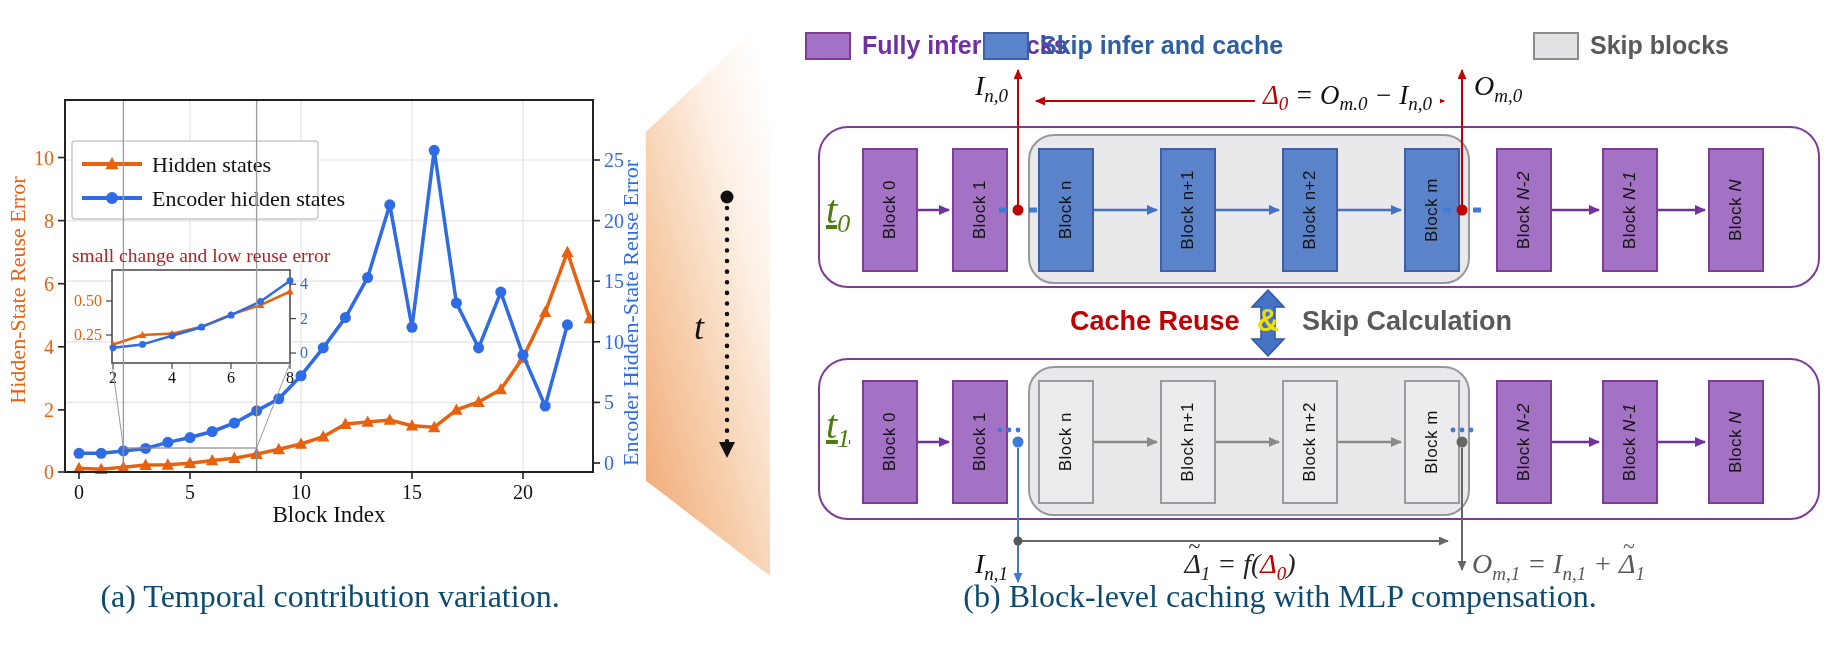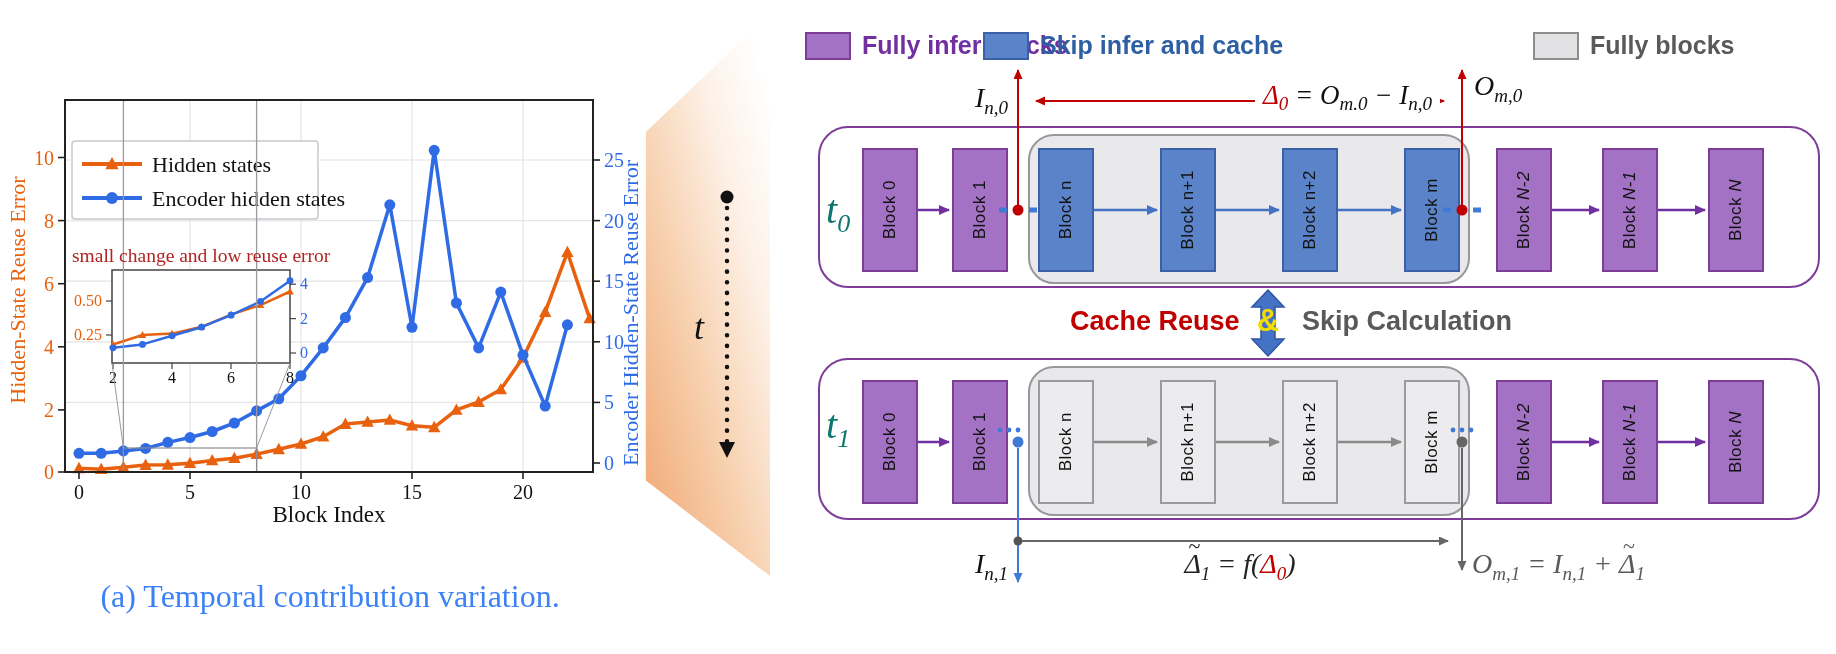--- a/index.html
+++ b/index.html
@@ -2,21 +2,21 @@
 <html><head>
 <meta charset="utf-8">
 <style>
   html,body{margin:0;padding:0;background:#fff;}
   #page{position:relative;width:1836px;height:654px;background:#fff;overflow:hidden;
         font-family:"Liberation Sans",sans-serif;}
 
   
   #chart-svg{position:absolute;left:10px;top:85px;width:650px;height:460px;
              font-family:"Liberation Serif",serif;}
-  .caption{position:absolute;top:578px;font:32px "Liberation Serif",serif;color:#3b82f6;text-align:center;}
+  .caption{position:absolute;top:578px;font:32px "Liberation Serif",serif;color:#0c4a6e;text-align:center;}
   #cap-a{left:20px;width:620px;}
   #cap-b{left:800px;width:960px;}
 
   
   #wedge{position:absolute;left:642px;top:14px;width:128px;height:562px;
          background:linear-gradient(75deg,#f0a26b 0%,#f7d0ae 40%,#fdf1e7 70%,#ffffff 92%);
          clip-path:polygon(100% 0%,3% 21%,3% 83%,100% 100%);}
 
   
   .lgi{position:absolute;top:31px;display:flex;align-items:center;gap:11px;
@@ -32,35 +32,35 @@
   #skipbox-t0{top:134px;} #skipbox-t1{top:366px;}
   .blk{position:absolute;width:56px;height:124px;display:flex;align-items:center;justify-content:center;
        box-sizing:border-box;}
   .r0{top:148px;} .r1{top:380px;}
   .p{background:#a472c4;border:2px solid #7d3c98;}
   .c{background:#5b83c9;border:2px solid #3c5fa8;}
   .s{background:#ececef;border:2px solid #9a9a9f;}
   .vt{writing-mode:vertical-rl;transform:rotate(180deg);white-space:nowrap;
       font:17px "Liberation Sans",sans-serif;color:#111;letter-spacing:.5px;}
   .emv{font-style:italic;}
-  .tlab{position:absolute;left:826px;font:italic 40px "Liberation Serif",serif;color:#0f766e;}
+  .tlab{position:absolute;left:826px;font:italic 40px "Liberation Serif",serif;color:#4d7c0f;text-decoration:underline;}
   .tlab sub{font-size:26px;}
   #tlab-0{top:186px;} #tlab-1{top:401px;}
   #t-axis-label{position:absolute;left:694px;top:306px;font:italic 36px "Liberation Serif",serif;color:#111;}
 
   
   .banner{position:absolute;top:306px;font:bold 27px "Liberation Sans",sans-serif;}
   #b-cache{left:1070px;color:#c00000;}
   #b-amp{left:1251px;top:303px;width:34px;text-align:center;color:#f3dc00;font-size:31px;}
   #b-skip{left:1302px;color:#595959;}
 
   
   .math{position:absolute;font:italic 28px "Liberation Serif",serif;color:#111;text-align:right;}
   .math sub{font-size:19px;font-style:italic;}
-  #f-in0{left:880px;top:70px;width:128px;text-align:right;margin-top:12px;}
+  #f-in0{left:880px;top:70px;width:128px;text-align:right;}
   #f-om0{left:1474px;top:70px;}
   #f-d0{left:1040px;top:80px;width:400px;text-align:right;font-size:27px;}
   #f-d0 .wbg{background:#fff;padding:0 8px;}
   #f-in1{left:880px;top:548px;width:128px;text-align:right;}
   #f-d1{left:1060px;top:548px;width:360px;text-align:center;color:#222;}
   #f-om1{left:1472px;top:548px;color:#5a5a5a;}
   .red{color:#c00000;}
   .tw{position:relative;display:inline-block;}
   .tmark{position:absolute;left:4px;top:-15px;font-size:22px;font-style:normal;}
 
@@ -237,21 +237,21 @@
   <div class="lgi" style="left:805px">
     <span class="sw" style="background: rgb(164, 114, 196); border-color: rgb(125, 60, 152);"></span>
     <span style="color: rgb(112, 48, 160);">Fully infer blocks</span>
   </div>
   <div class="lgi" style="left:983px">
     <span class="sw" style="background: rgb(91, 131, 201); border-color: rgb(60, 95, 168);"></span>
     <span style="color: rgb(46, 95, 163);">Skip infer and cache</span>
   </div>
   <div class="lgi" style="left:1533px">
     <span class="sw" style="background: rgb(226, 226, 228); border-color: rgb(140, 140, 140);"></span>
-    <span style="color: rgb(89, 89, 89);">Fully blocks</span>
+    <span style="color: rgb(89, 89, 89);">Skip blocks</span>
   </div>
 
   <div id="t-axis-label">t</div>
 
   <div class="rowbox" id="row-t0"></div>
   <div class="skipbox" id="skipbox-t0"></div>
   <div class="tlab" id="tlab-0"><span>t</span><sub>0</sub></div>
   <div class="blk p r0" style="left:862px">
       <span class="vt"><span>Block 0</span><span class="emv"></span></span>
     </div>
@@ -383,13 +383,14 @@
 
   <div class="math" id="f-in0"><span>I</span><sub>n,0</sub></div>
   <div class="math" id="f-om0"><span>O</span><sub>m,0</sub></div>
   <div class="math" id="f-d0"><span class="wbg"><span class="red"><span>Δ</span><sub>0</sub></span><span> = O</span><sub>m.0</sub><span> − I</span><sub>n,0</sub></span></div>
   <div class="math" id="f-in1"><span>I</span><sub>n,1</sub></div>
   <div class="math" id="f-d1"><span class="tw"><span class="tmark">~</span><span>Δ</span><sub>1</sub></span><span> = f(</span><span class="red"><span>Δ</span><sub>0</sub></span><span>)</span></div>
   <div class="math" id="f-om1"><span>O</span><sub>m,1</sub><span> = I</span><sub>n,1</sub><span> + </span><span class="tw"><span class="tmark">~</span><span>Δ</span><sub>1</sub></span></div>
 
   <div class="banner" id="b-amp">&amp;</div>
 
+  <div class="caption" id="cap-b">(b) Block-level caching with MLP compensation.</div>
 </div>
 
 </body></html>

